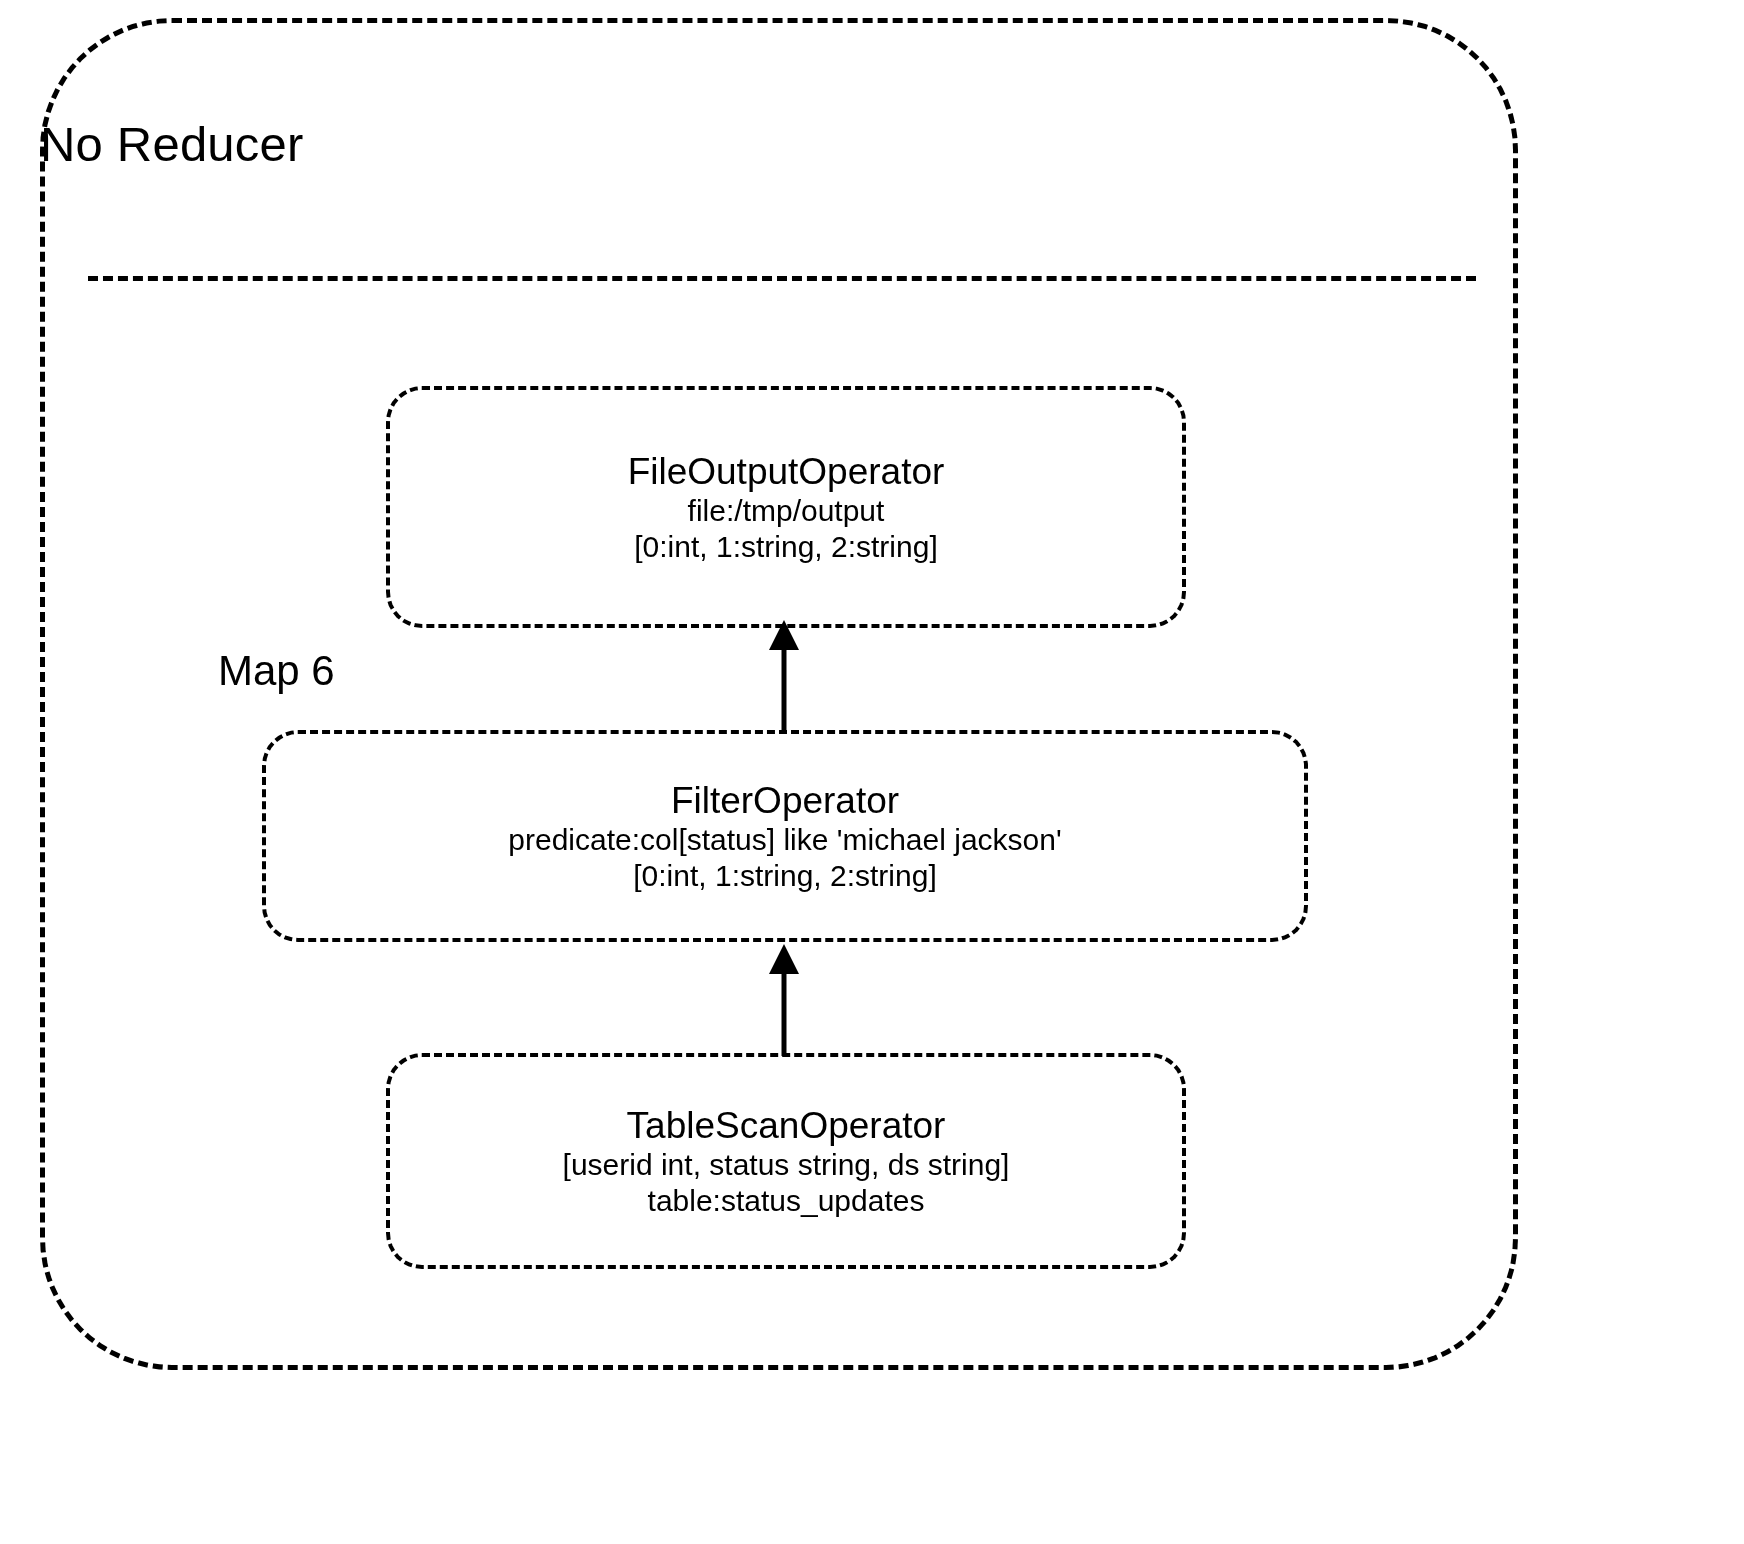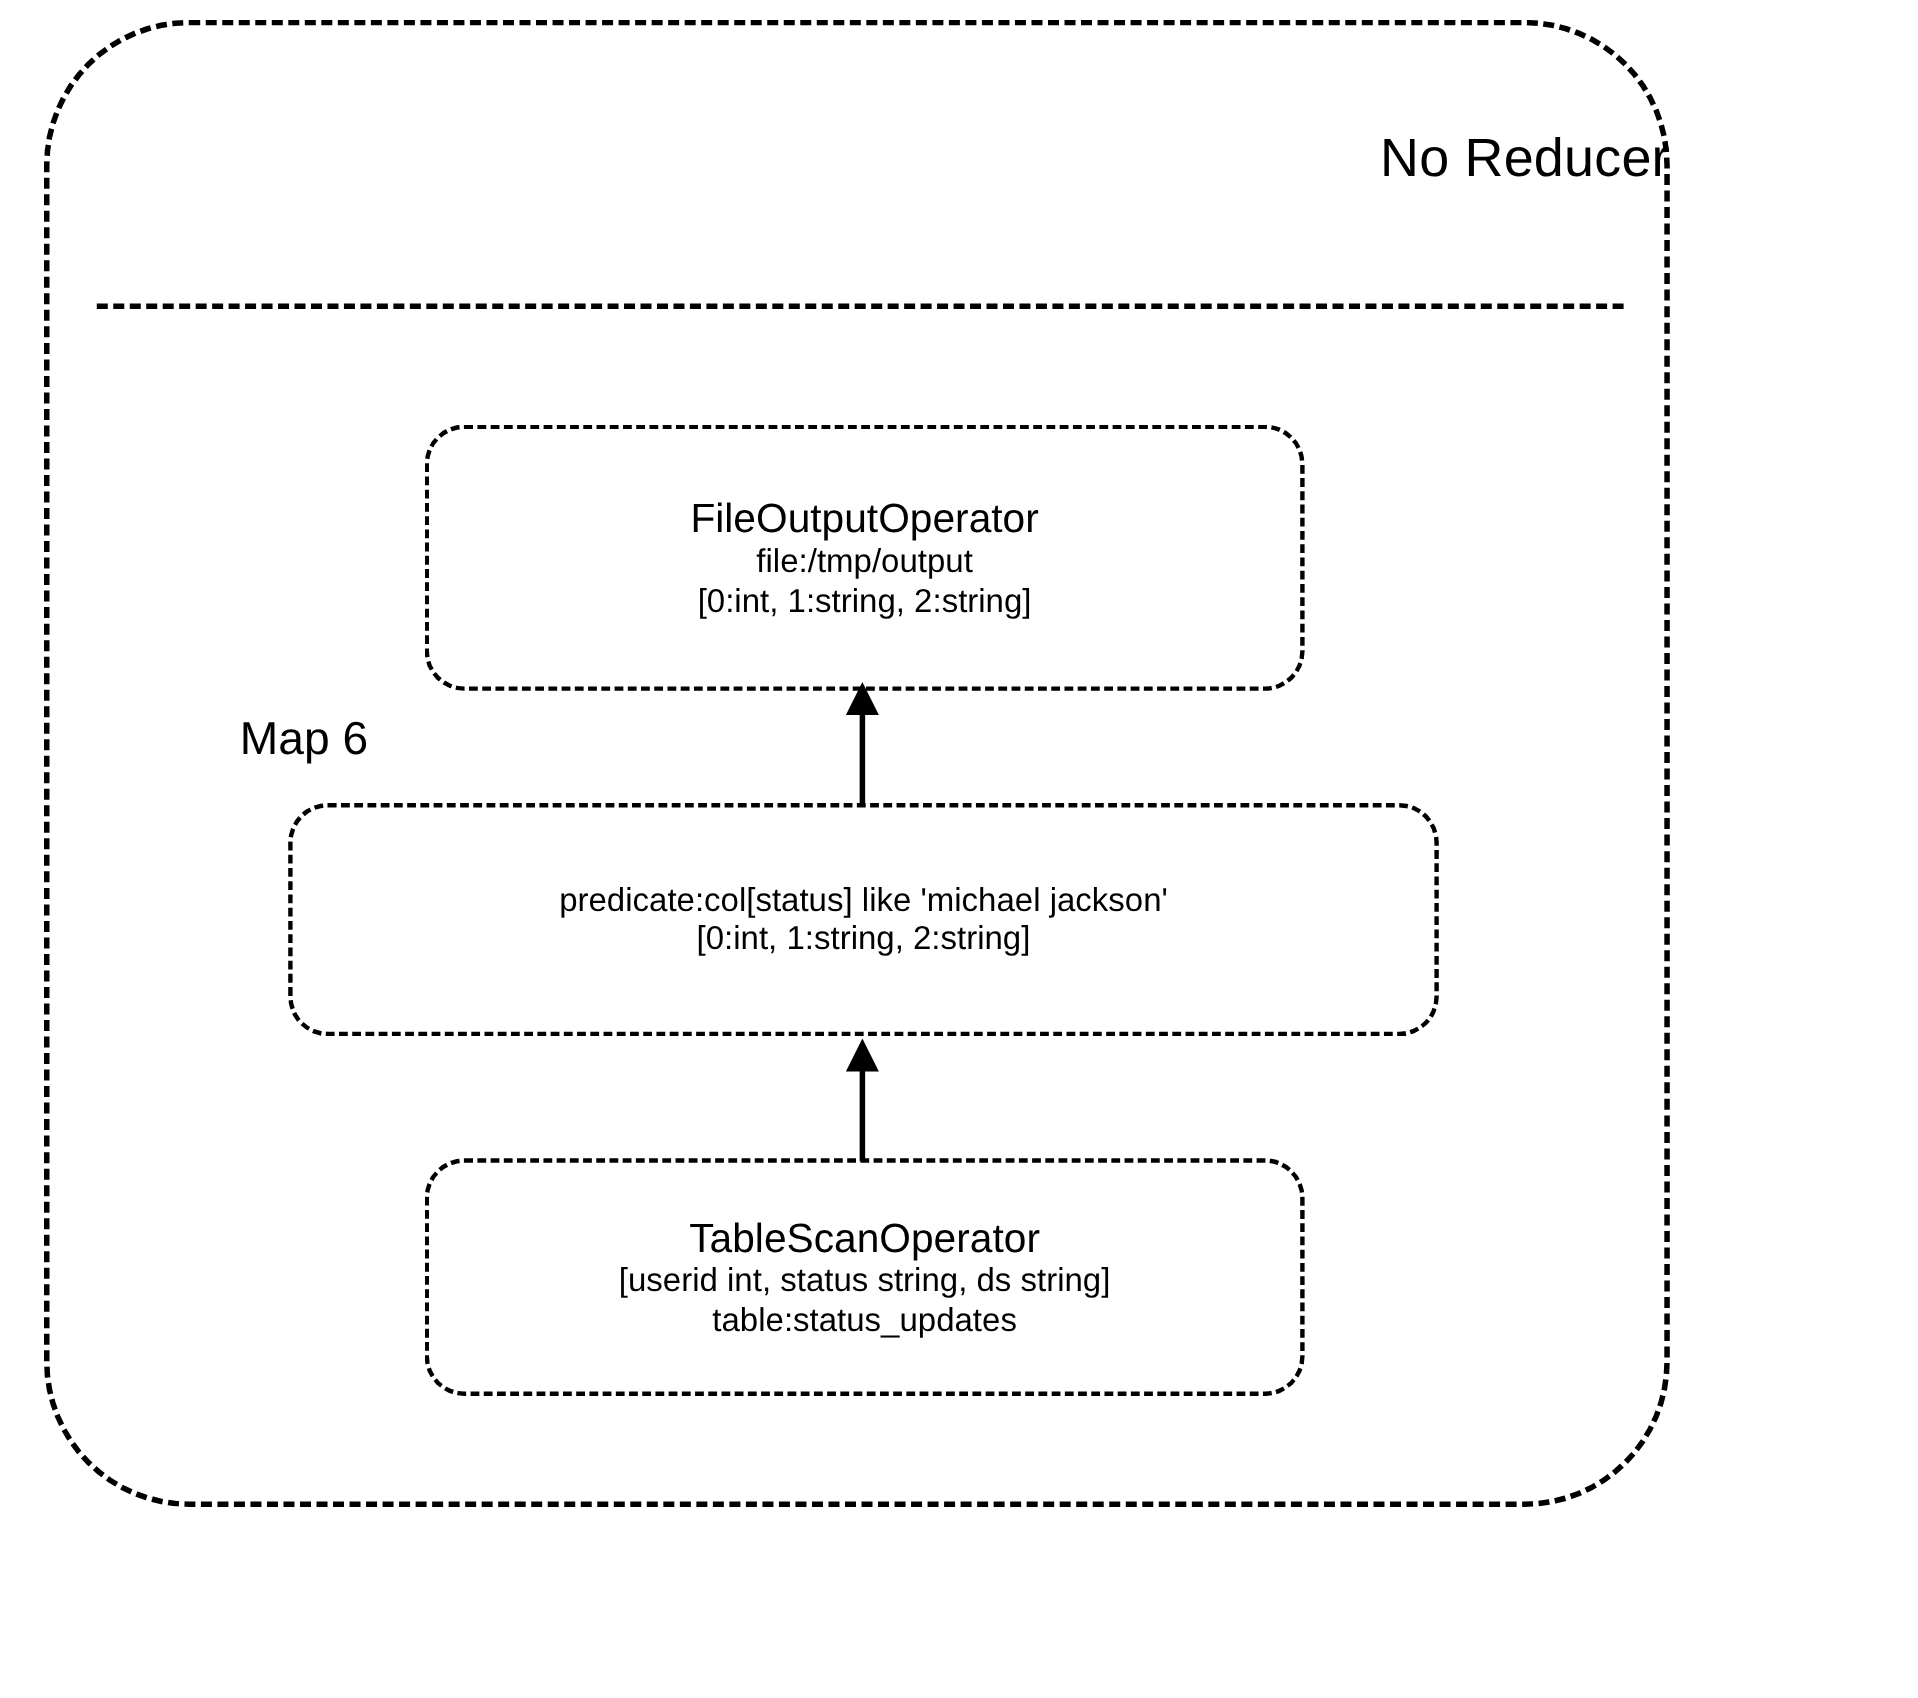--- a/index.html
+++ b/index.html
@@ -31,21 +31,21 @@
     border-radius: 132px;
     box-sizing: border-box;
     background: transparent;
   }
 
   .stage-title {
     position: absolute;
     left: 40px;
     top: 120px;
     width: 1478px;
-    text-align: right;
+    text-align: left;
     font-size: 49px;
     line-height: 1;
     letter-spacing: 0.2px;
     color: #000;
     white-space: nowrap;
   }
 
   
   .stage-divider {
     position: absolute;
@@ -133,20 +133,21 @@
 
   <div class="map-label">Map 6</div>
 
   <div class="op-box" id="box-file-output">
     <div class="op-title">FileOutputOperator</div>
     <div class="op-line">file:/tmp/output</div>
     <div class="op-line">[0:int, 1:string, 2:string]</div>
   </div>
 
   <div class="op-box" id="box-filter">
+    <div class="op-title">FilterOperator</div>
     <div class="op-line">predicate:col[status] like 'michael jackson'</div>
     <div class="op-line">[0:int, 1:string, 2:string]</div>
   </div>
 
   <div class="op-box" id="box-table-scan">
     <div class="op-title">TableScanOperator</div>
     <div class="op-line">[userid int, status string, ds string]</div>
     <div class="op-line">table:status_updates</div>
   </div>
 

